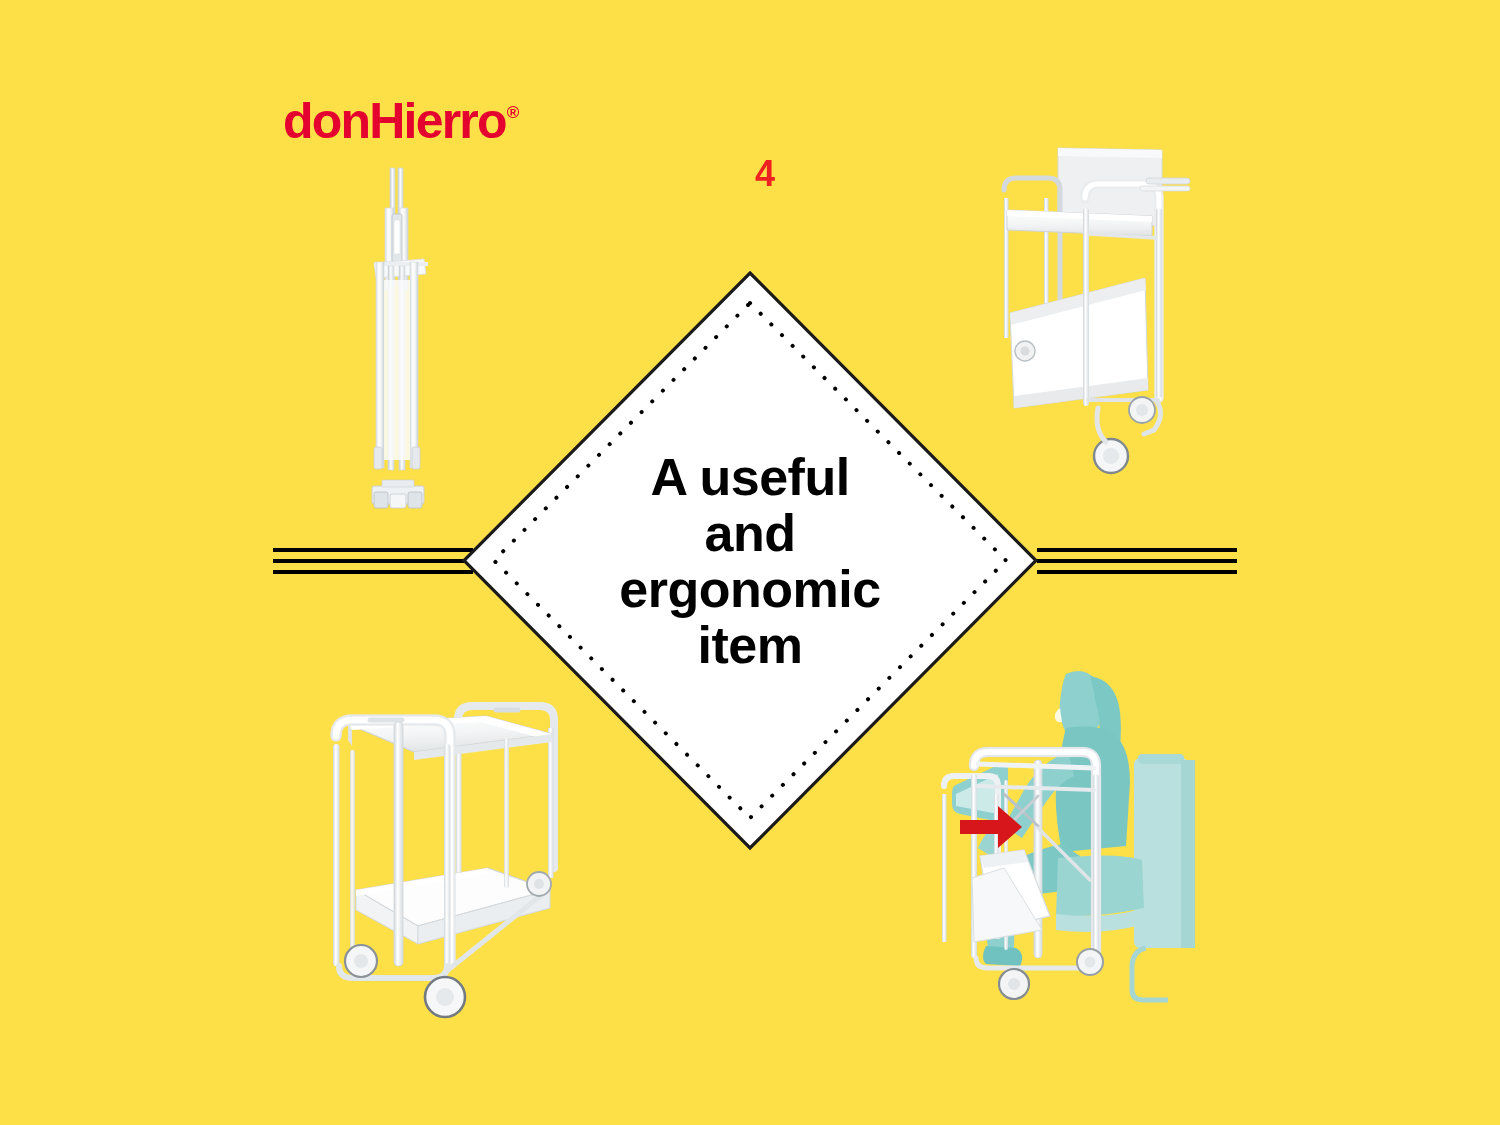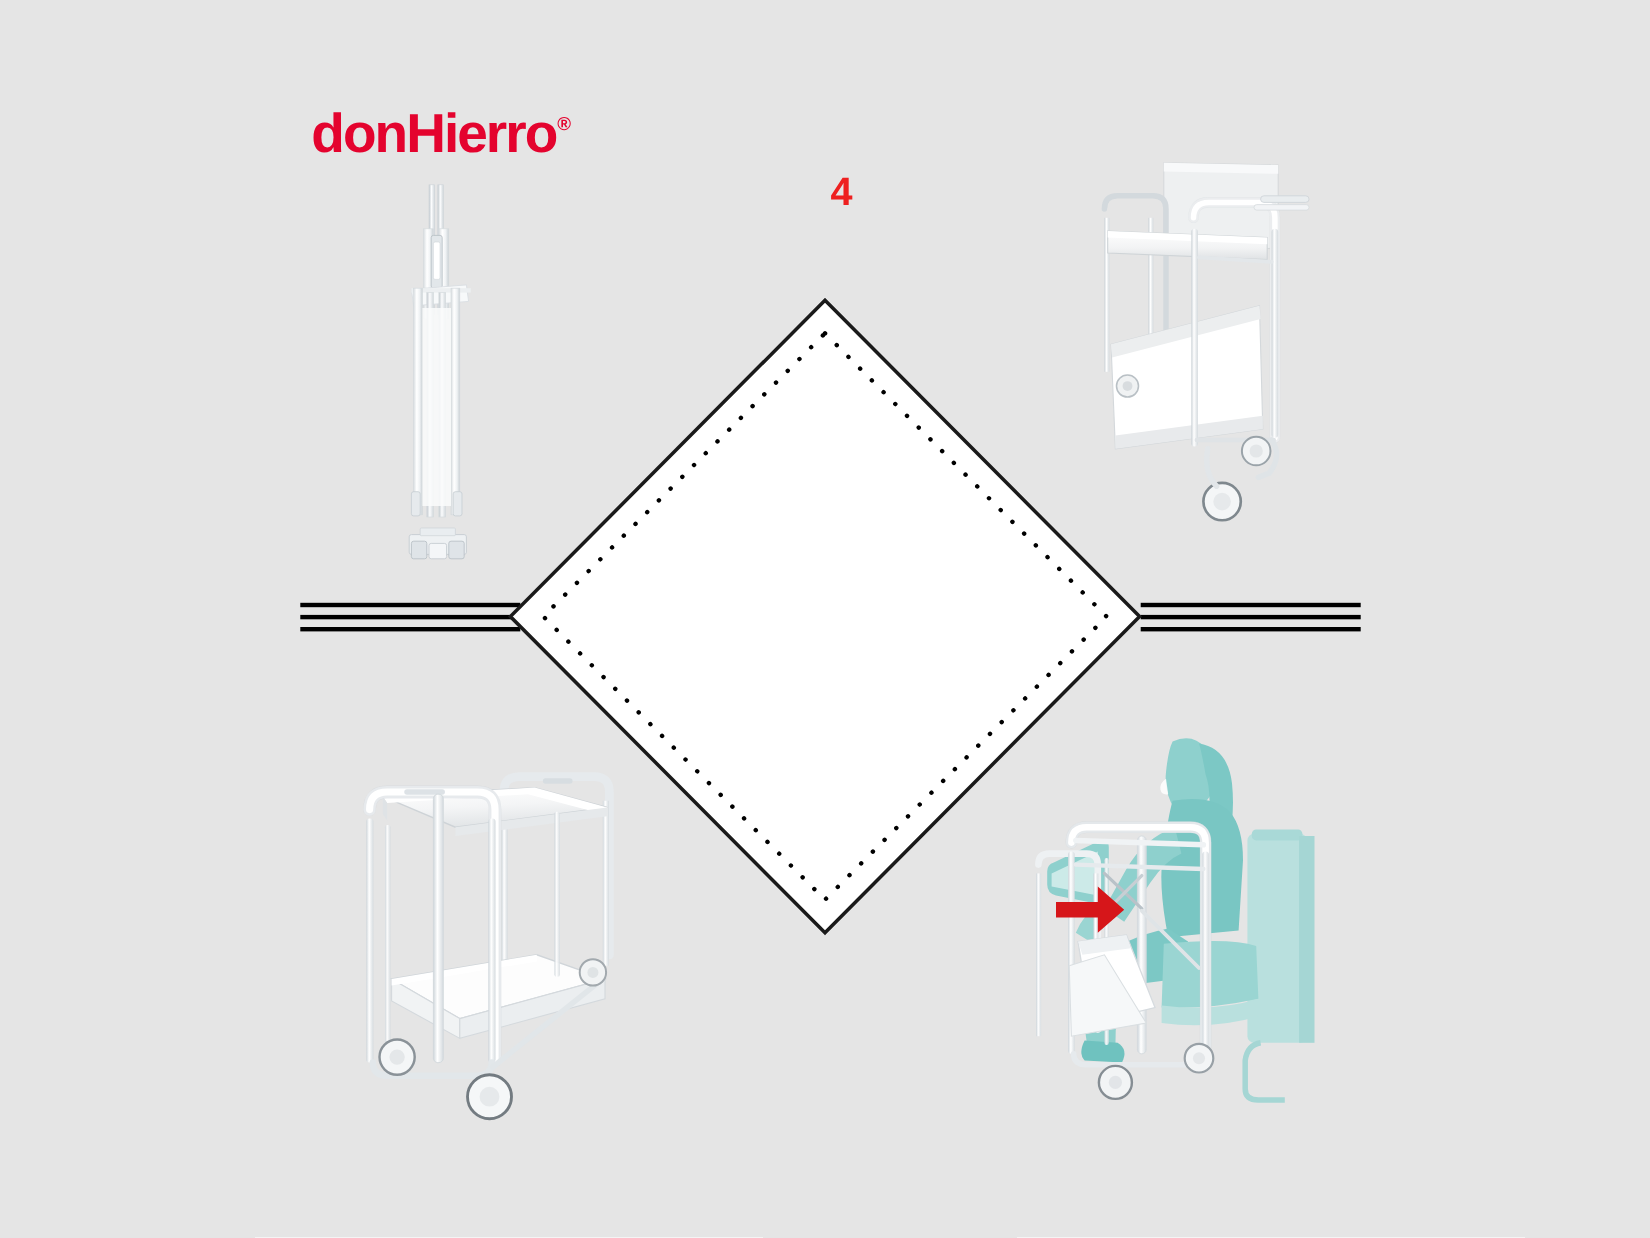--- a/index.html
+++ b/index.html
@@ -8,21 +8,21 @@
     padding: 0;
     background: #ffffff;
   }
   body {
     font-family: "Liberation Sans", sans-serif;
   }
   #slide {
     position: relative;
     width: 1500px;
     height: 1125px;
-    background: #e5e5e5;
+    background: #fde047;
     overflow: hidden;
   }
 
   
   #logo {
     position: absolute;
     left: 283px;
     top: 96px;
     width: 270px;
     height: 54px;
@@ -140,20 +140,26 @@
   </div>
 
   <div id="diamond-wrap">
     <svg width="580" height="583" viewBox="0 0 580 583">
 
       <polygon points="290,4 576,291.5 290,579 4,291.5" fill="#ffffff" stroke="#1a1a1a" stroke-width="3.2"></polygon>
 
       <polygon points="290,34 546,291.5 290,549 34,291.5" fill="none" stroke="#000000" stroke-width="4" stroke-linecap="round" stroke-dasharray="0.1 15"></polygon>
     </svg>
 
+    <div id="diamond-text">
+      <span class="dline">A useful</span>
+      <span class="dline">and</span>
+      <span class="dline">ergonomic</span>
+      <span class="dline">item</span>
+    </div>
   </div>
 
   <div class="photo" id="photo-folded">
     <svg width="130" height="360" viewBox="0 0 130 360">
       <defs>
         <linearGradient id="tubeG" x1="0" y1="0" x2="1" y2="0">
           <stop offset="0%" stop-color="#d8dde0"></stop>
           <stop offset="35%" stop-color="#ffffff"></stop>
           <stop offset="70%" stop-color="#eef1f3"></stop>
           <stop offset="100%" stop-color="#c9d0d4"></stop>

